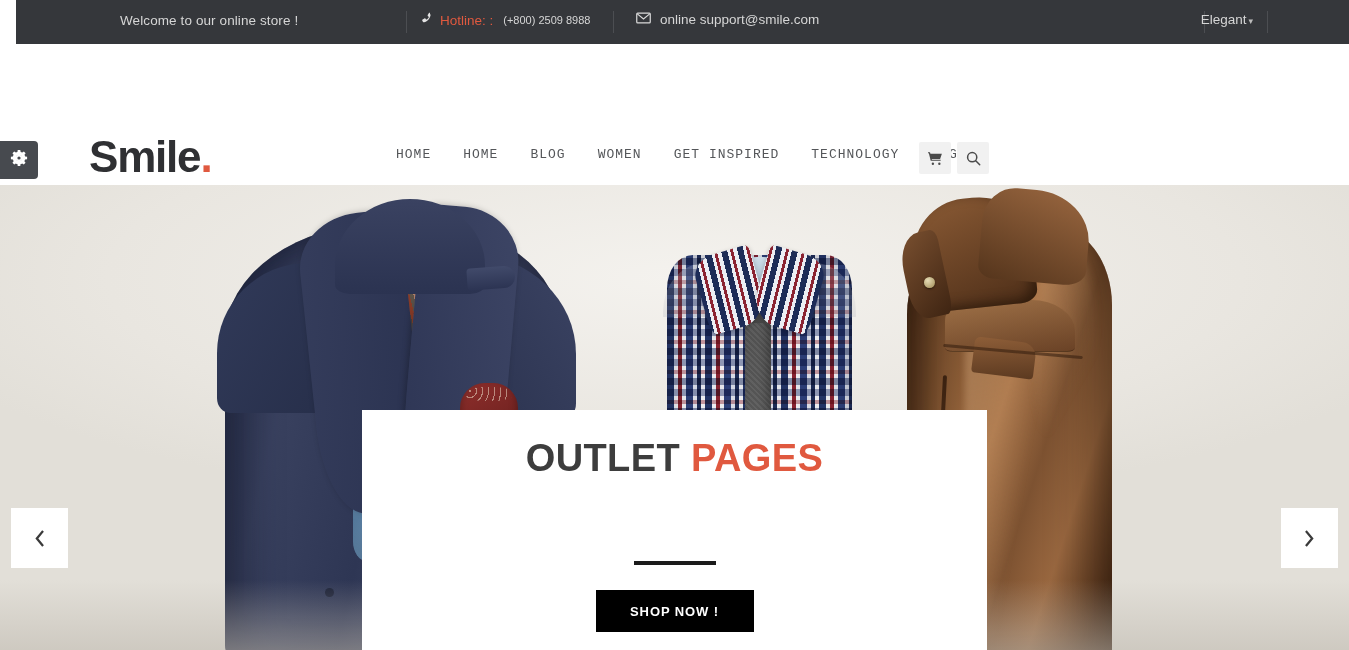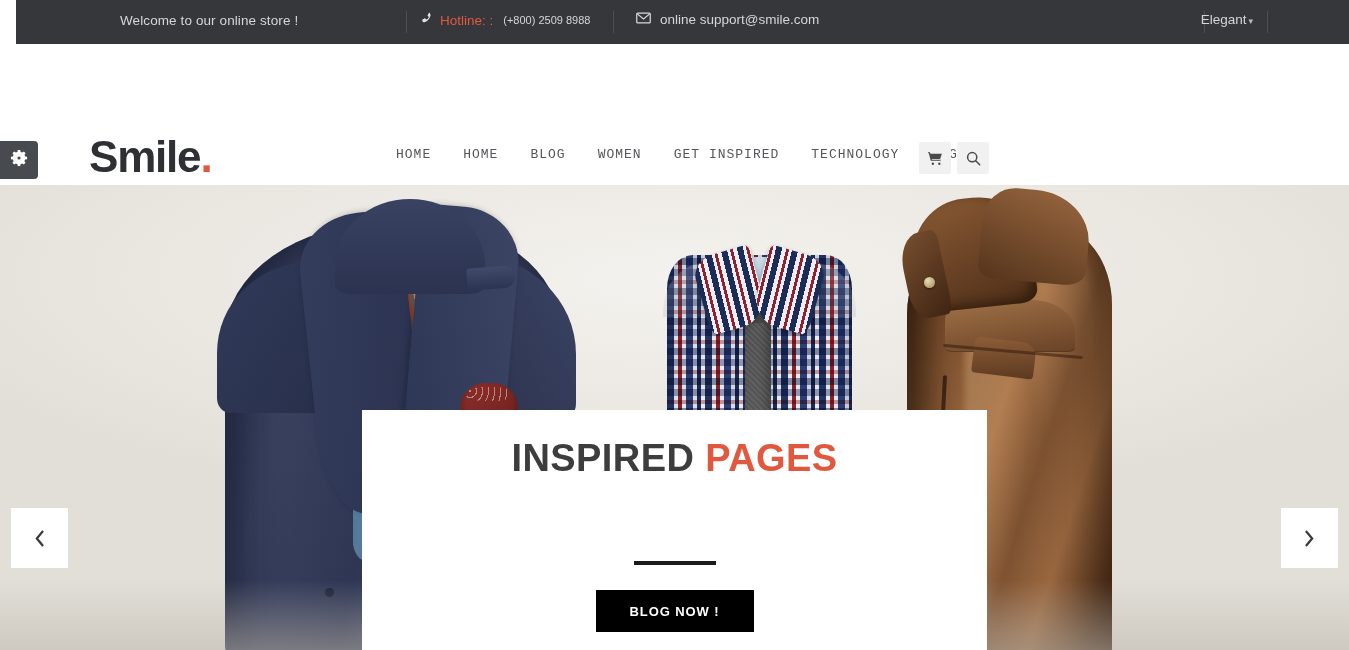--- a/index.html
+++ b/index.html
@@ -537,25 +537,25 @@
     <div class="lth-collar2"></div>
     <div class="lth-standup"></div>
     <div class="lth-stud"></div>
   </div>
 
   <div class="hero-floor"></div>
 </div>
 
 <div class="hero-card">
   <div class="hero-title">
-    <span>INSPIRED</span>
+    <span>OUTLET</span>
     <span class="accent">PAGES</span>
   </div>
   <div class="hero-div"></div>
-  <button class="hero-cta">BLOG NOW !</button>
+  <button class="hero-cta">SHOP NOW !</button>
 </div>
 
 <div class="car-arrow car-prev">
   <span>
     <svg width="13" height="17" viewBox="0 0 12 18" fill="none" stroke="#3a3a3a" stroke-width="2.4" stroke-linecap="square">
       <path d="M9 2 L3.2 9 L9 16"></path>
     </svg>
   </span>
 </div>
 <div class="car-arrow car-next">

